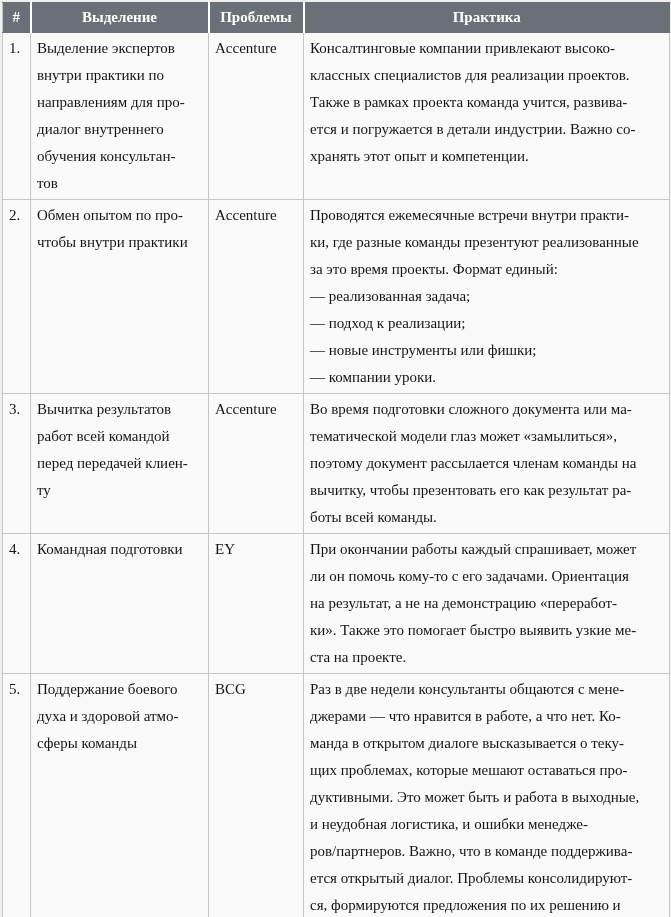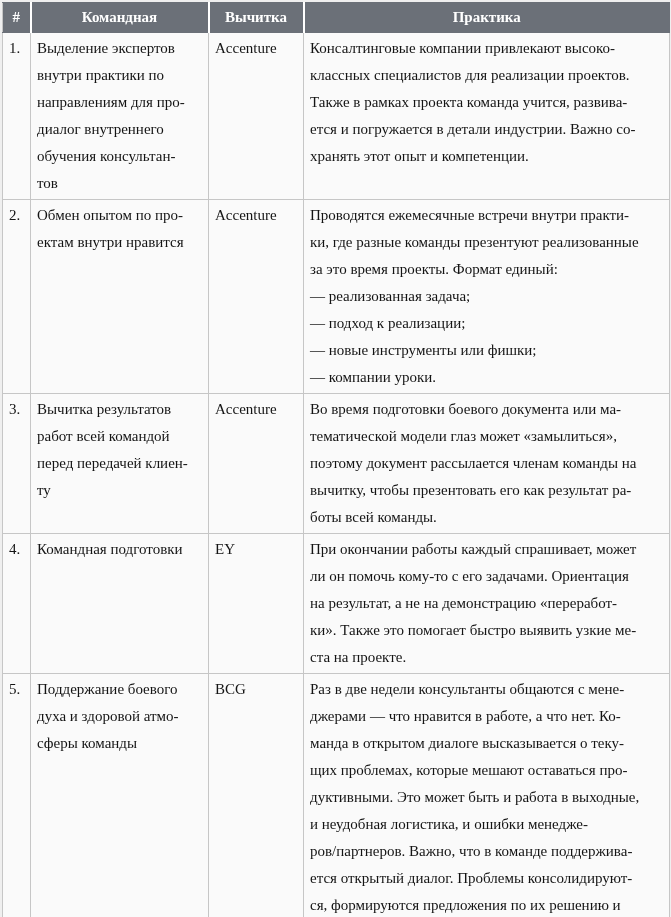--- a/index.html
+++ b/index.html
@@ -73,22 +73,22 @@
   <table class="doc-table">
     <colgroup>
       <col class="c-num">
       <col class="c-prac">
       <col class="c-comp">
       <col class="c-desc">
     </colgroup>
     <thead>
       <tr>
         <th>#</th>
-        <th>Командная</th>
-        <th>Вычитка</th>
+        <th>Выделение</th>
+        <th>Проблемы</th>
         <th>Практика</th>
       </tr>
     </thead>
     <tbody>
       <tr>
         <td class="num-cell">1.</td>
         <td class="prac-cell">Выделение экспертов
 внутри практики по
 направлениям для про-
 диалог внутреннего
@@ -97,38 +97,38 @@
         <td class="comp-cell">Accenture</td>
         <td class="desc-cell">Консалтинговые компании привлекают высоко-
 классных специалистов для реализации проектов.
 Также в рамках проекта команда учится, развива-
 ется и погружается в детали индустрии. Важно со-
 хранять этот опыт и компетенции.</td>
       </tr>
       <tr>
         <td class="num-cell">2.</td>
         <td class="prac-cell">Обмен опытом по про-
-ектам внутри нравится</td>
+чтобы внутри практики</td>
         <td class="comp-cell">Accenture</td>
         <td class="desc-cell">Проводятся ежемесячные встречи внутри практи-
 ки, где разные команды презентуют реализованные
 за это время проекты. Формат единый:
 — реализованная задача;
 — подход к реализации;
 — новые инструменты или фишки;
 — компании уроки.</td>
       </tr>
       <tr>
         <td class="num-cell">3.</td>
         <td class="prac-cell">Вычитка результатов
 работ всей командой
 перед передачей клиен-
 ту</td>
         <td class="comp-cell">Accenture</td>
-        <td class="desc-cell">Во время подготовки боевого документа или ма-
+        <td class="desc-cell">Во время подготовки сложного документа или ма-
 тематической модели глаз может «замылиться»,
 поэтому документ рассылается членам команды на
 вычитку, чтобы презентовать его как результат ра-
 боты всей команды.</td>
       </tr>
       <tr>
         <td class="num-cell">4.</td>
         <td class="prac-cell">Командная подготовки</td>
         <td class="comp-cell">EY</td>
         <td class="desc-cell">При окончании работы каждый спрашивает, может

